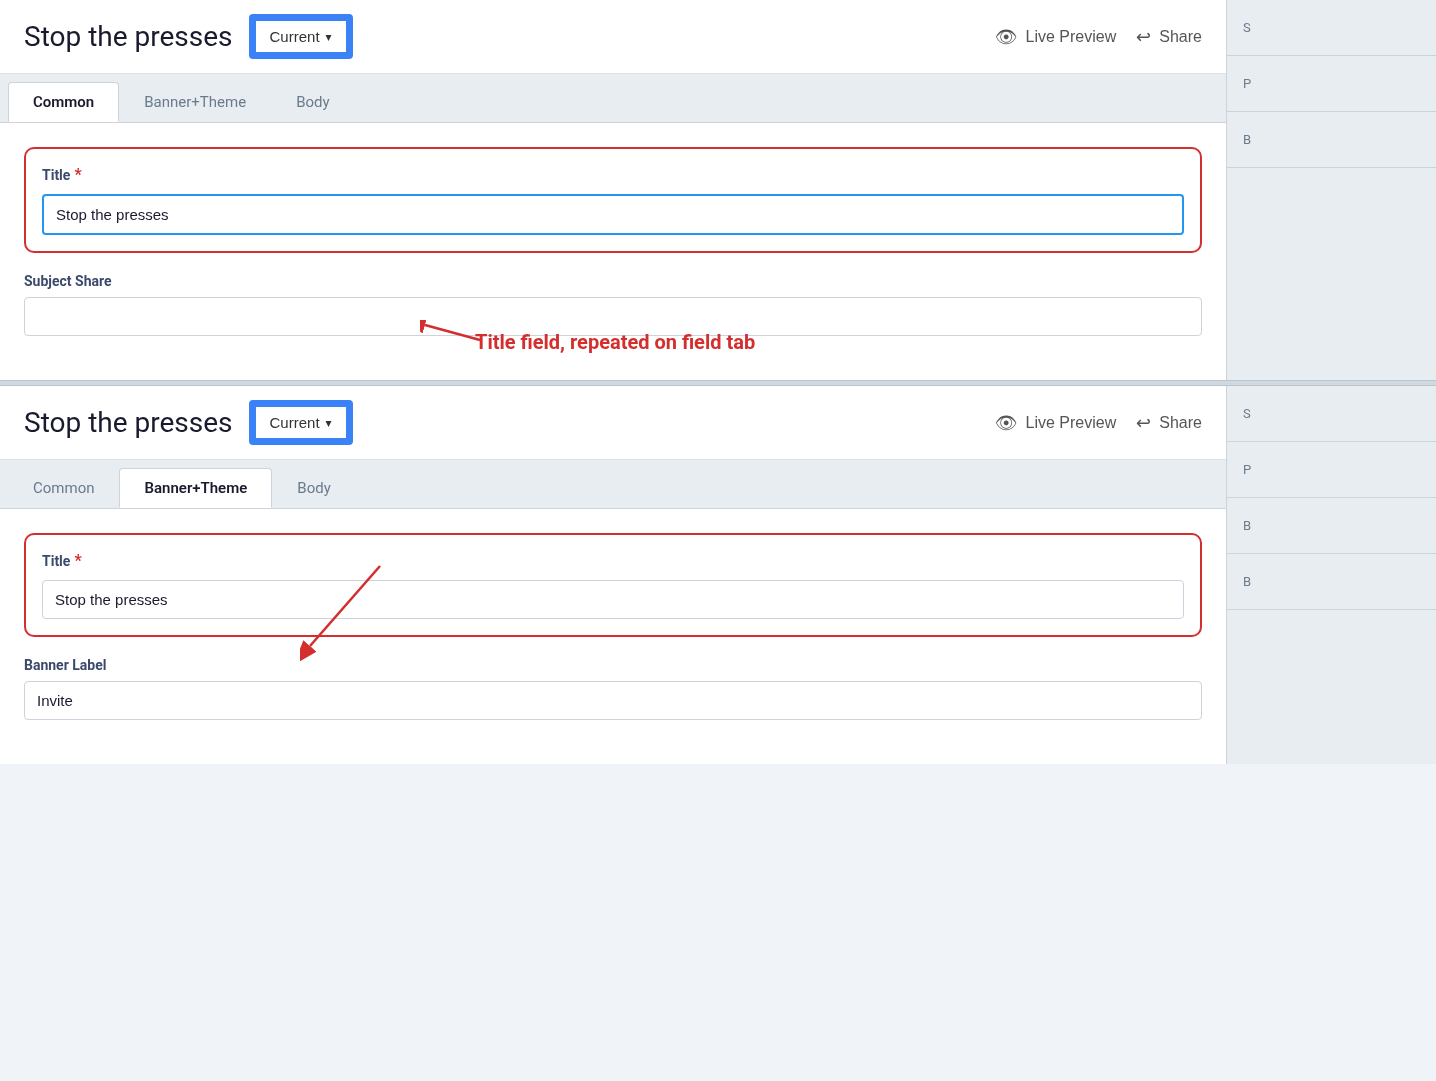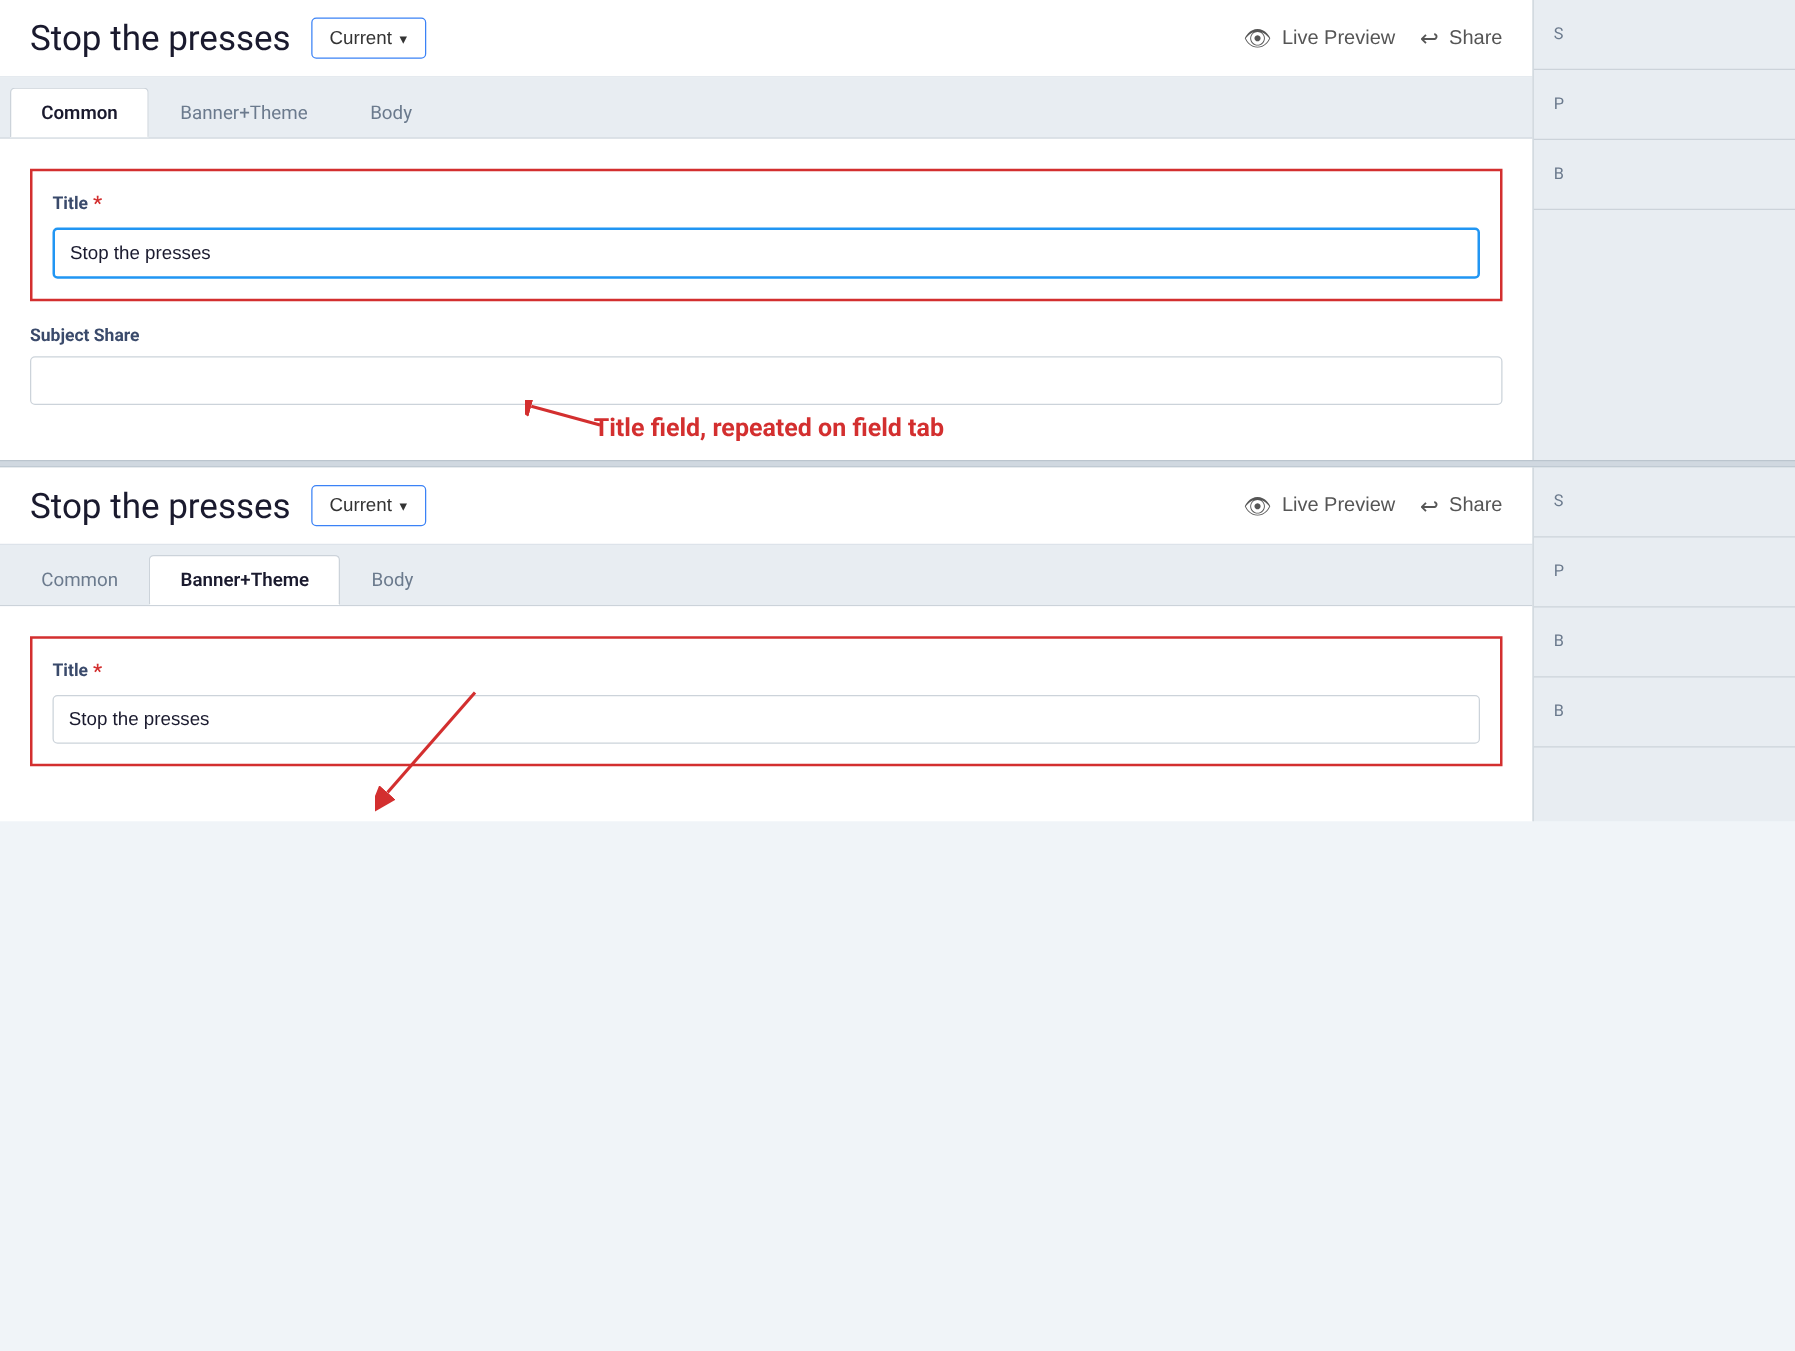--- a/index.html
+++ b/index.html
@@ -24,21 +24,21 @@
       font-size: 28px;
       font-weight: 400;
       color: #1a1a2e;
       flex: 0 0 auto;
     }
 
     .current-btn {
       display: flex;
       align-items: center;
       gap: 6px;
-      border: 1px solid #3b82f6;
+      border: 7px solid #3b82f6;
       border-radius: 4px;
       padding: 7px 14px;
       font-size: 15px;
       color: #333;
       background: #fff;
       cursor: pointer;
     }
 
     .header-right {
       margin-left: auto;
@@ -101,21 +101,21 @@
 
     
     .panel-content {
       padding: 24px;
       background: #fff;
     }
 
     
     .field-section {
       border: 2px solid #d32f2f;
-      border-radius: 0;
+      border-radius: 10px;
       padding: 16px;
       margin-bottom: 20px;
       background: #fff;
     }
 
     .field-label {
       font-size: 14px;
       font-weight: 700;
       color: #3a4a6b;
       margin-bottom: 10px;
@@ -311,20 +311,26 @@
       <div class="panel-content">
 
         <div class="field-section">
           <div class="field-label">
             <span>Title</span>
             <span class="required-star">*</span>
           </div>
           <input class="text-input no-focus" type="text" value="Stop the presses" style="">
         </div>
 
+        <div class="subject-section">
+          <div class="subject-label">
+            <span>Banner Label</span>
+          </div>
+          <input class="text-input no-focus" type="text" value="Invite" style="">
+        </div>
       </div>
     </div>
 
     <div class="sidebar-right">
       <div class="sidebar-right-item">S</div>
       <div class="sidebar-right-item">P</div>
       <div class="sidebar-right-item">B</div>
       <div class="sidebar-right-item">B</div>
     </div>
   </div>

